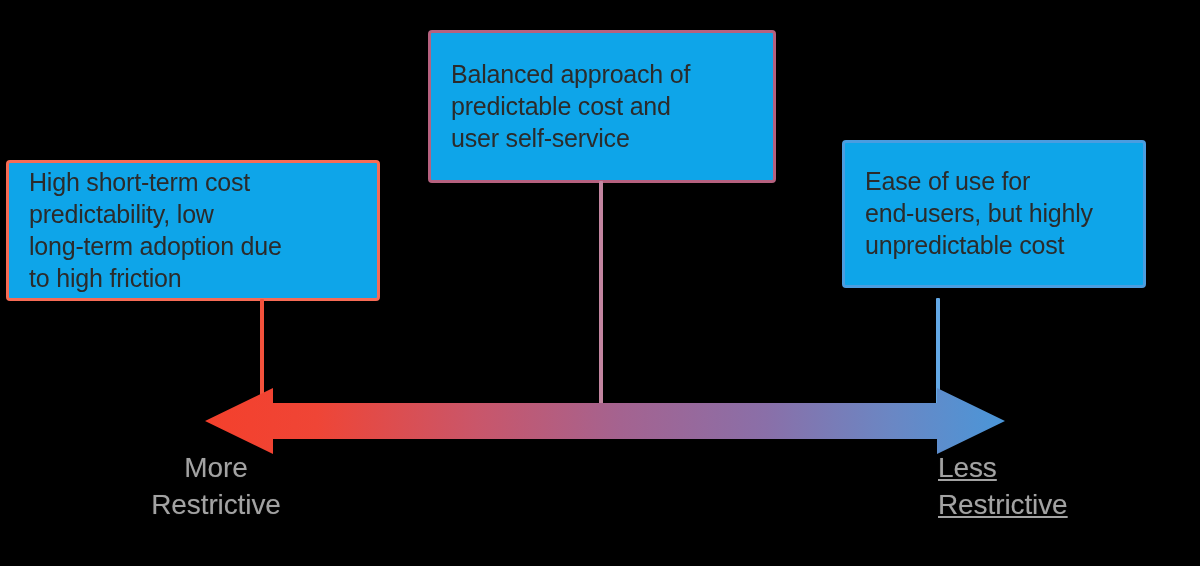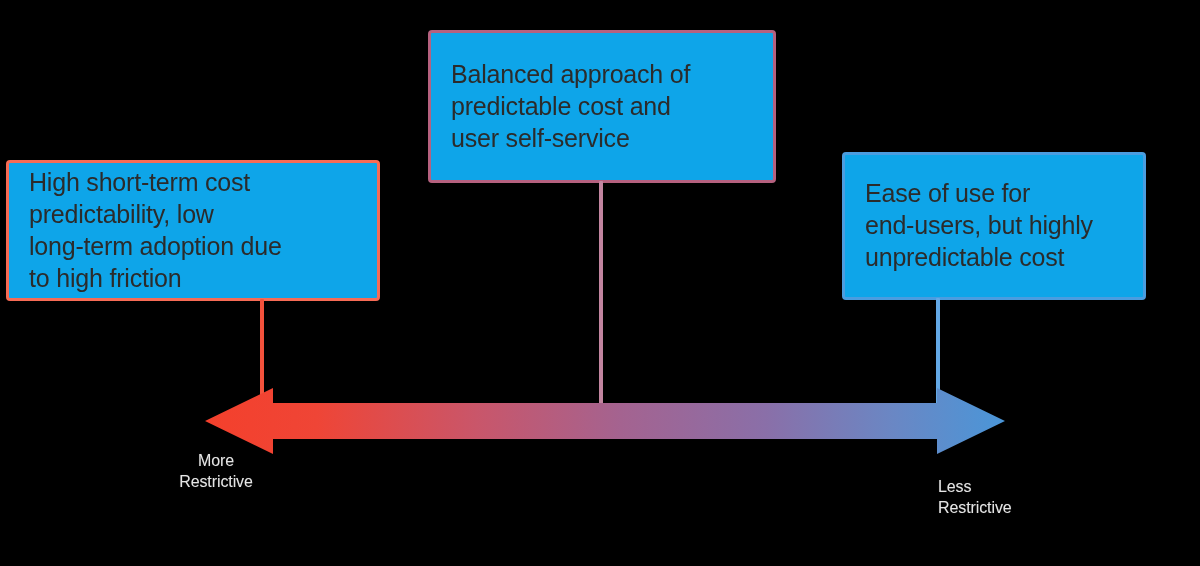--- a/index.html
+++ b/index.html
@@ -55,21 +55,21 @@
   }
   #box-middle {
     left: 428px;
     top: 30px;
     width: 348px;
     height: 153px;
     border-color: #b5617f;
   }
   #box-right {
     left: 842px;
-    top: 152px;
+    top: 140px;
     width: 304px;
     height: 148px;
     border-color: #4a9de0;
   }
 
   
   .stem {
     position: absolute;
     width: 4px;
     border-radius: 1px;
@@ -99,38 +99,39 @@
     left: 195px;
     top: 380px;
     width: 820px;
     height: 82px;
   }
   #arrow-svg { display: block; }
 
   
   .axis-label {
     position: absolute;
-    font-size: 16px;
+    font-size: 28px;
     line-height: 1.32;
-    color: #e5e5e5;
+    color: #a3a3a3;
     text-align: center;
     white-space: pre-line;
     letter-spacing: -0.1px;
     text-shadow: 0 0 1px rgba(255,255,255,0.22);
   }
   #label-more {
     left: 96px;
     top: 450px;
     width: 240px;
   }
   #label-less {
     left: 938px;
-    top: 476px;
+    top: 450px;
     width: 230px;
     text-align: left;
+    text-decoration: underline;
   }
 </style>
 </head>
 <body>
 
 <div id="canvas">
 
   <div class="callout" id="box-left">
     <div class="callout-text">High short-term cost
 predictability, low

